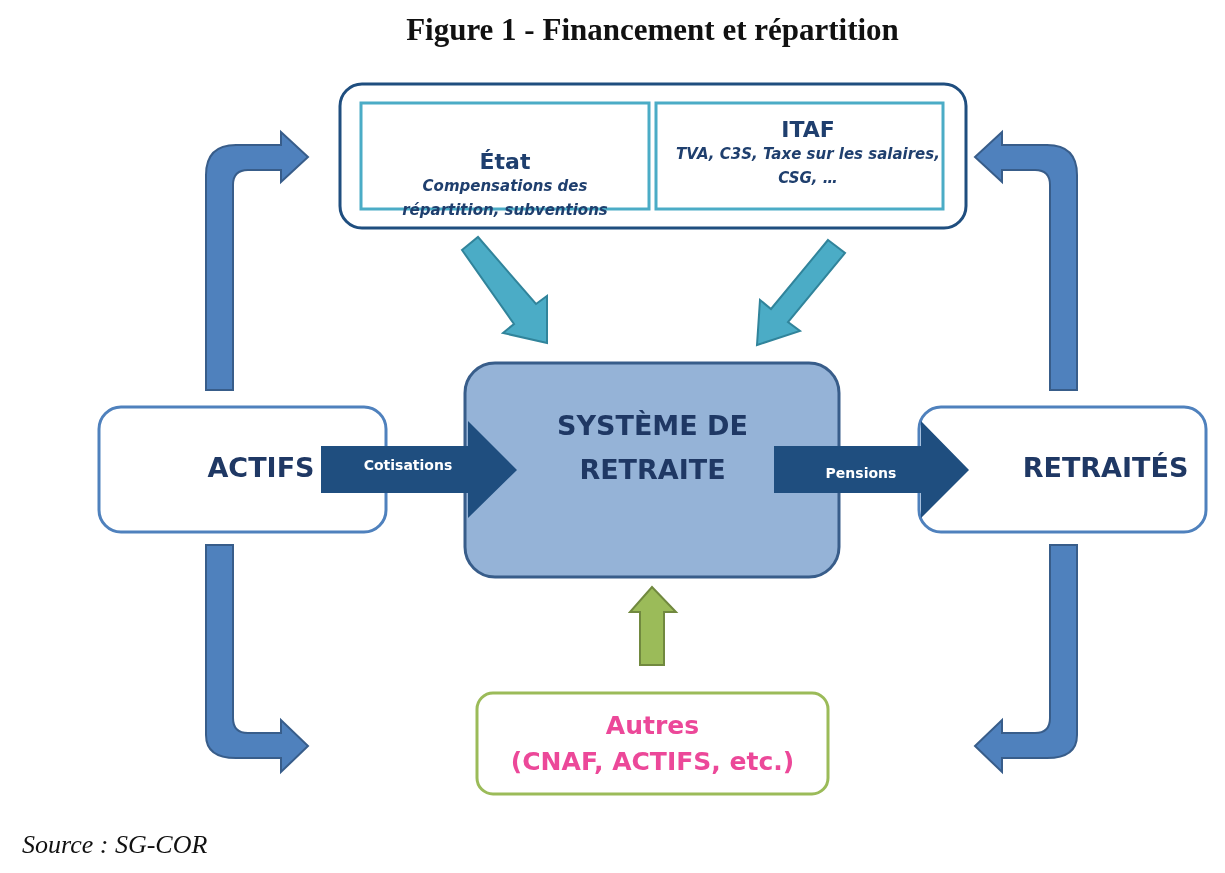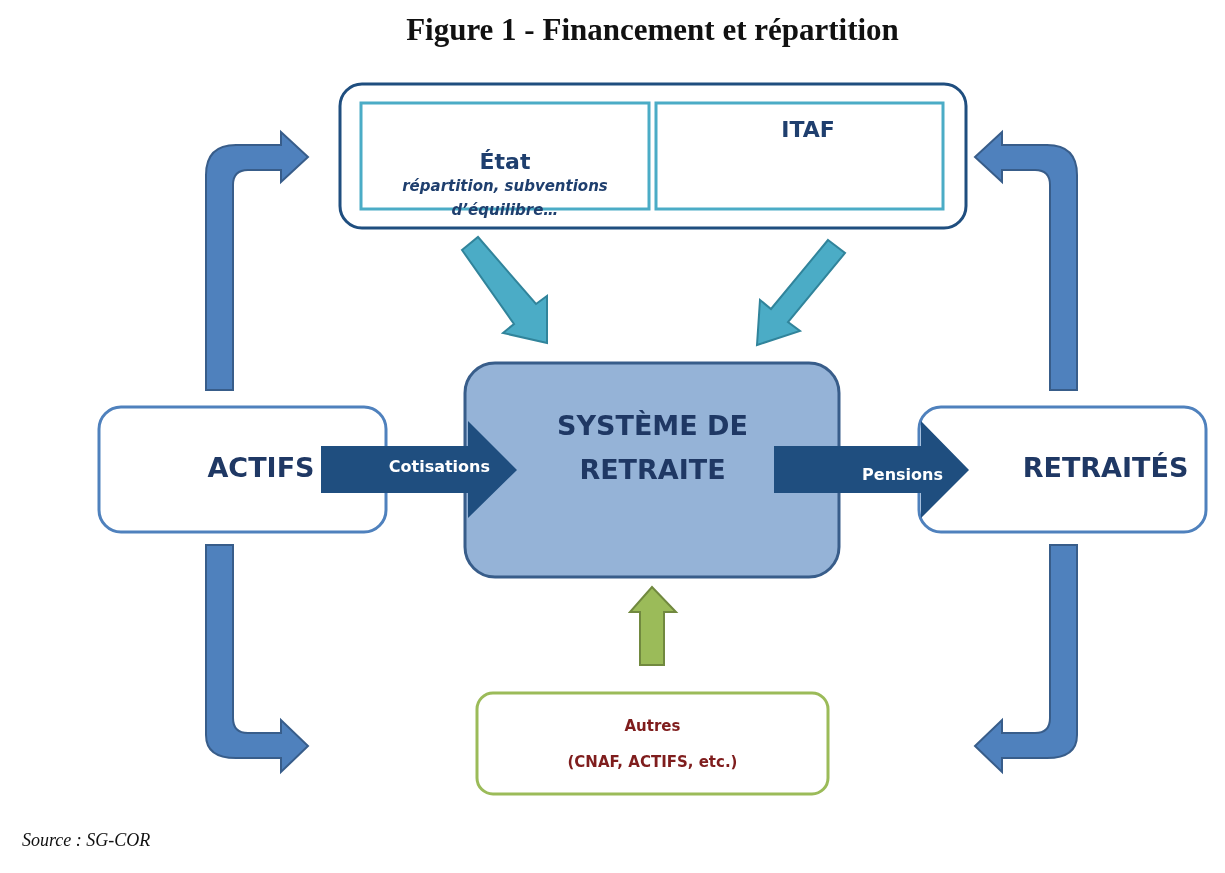--- a/index.html
+++ b/index.html
@@ -1,26 +1,26 @@
 <!DOCTYPE html>
 <html><head>
 <meta charset="utf-8">
 <style>
   html, body { margin: 0; padding: 0; background: #ffffff; }
   body { width: 1225px; height: 873px; position: relative; overflow: hidden; font-family: "Liberation Sans", sans-serif; }
   .abs { position: absolute; }
   #title { left: 0; width: 1305px; top: 12px; text-align: center; font-family: "Liberation Serif", serif; font-weight: bold; font-size: 31px; color: #111; }
-  #source { left: 22px; top: 830px; font-family: "Liberation Serif", serif; font-style: italic; font-size: 18px; color: #111; }
+  #source { left: 22px; top: 830px; font-family: "Liberation Serif", serif; font-style: italic; font-size: 26px; color: #111; }
   svg#diagram { position: absolute; left: 0; top: 0; }
   .box-label { position: absolute; text-align: center; font-family: "DejaVu Sans", sans-serif; font-weight: bold; }
   .sub-title { color: #1f3f6e; font-size: 22px; }
   .sub-desc { color: #1f3f6e; font-size: 15px; font-style: italic; line-height: 24px; }
   .big { color: #1f3864; font-size: 27px; }
-  .flow { color: #ffffff; font-size: 16px; text-align: right; }
-  .green-text { color: #7f1d1d; font-size: 15px; line-height: 36px; }
+  .flow { color: #ffffff; font-size: 14px; }
+  .green-text { color: #ec4899; font-size: 25px; line-height: 36px; }
 </style>
 </head>
 <body>
 
 <div id="title" class="abs">Figure 1 - Financement et répartition</div>
 
 <svg id="diagram" width="1225" height="873" viewBox="0 0 1225 873">
 
   <rect x="340" y="84" width="626" height="144" rx="22" ry="22" fill="#ffffff" stroke="#1f4e7f" stroke-width="3"></rect>
   <rect x="361" y="103" width="288" height="106" fill="#ffffff" stroke="#4bacc6" stroke-width="3"></rect>
@@ -44,27 +44,31 @@
   <polygon points="774,446 921,446 921,421 969,470 921,518 921,493 774,493" fill="#1f4e7f"></polygon>
 
   <polygon points="640,665 640,612 630,612 652,587 676,612 664,612 664,665" fill="#9bbb59" stroke="#71893f" stroke-width="2"></polygon>
 
   <rect x="477" y="693" width="351" height="101" rx="16" ry="16" fill="#ffffff" stroke="#9bbb59" stroke-width="3"></rect>
 </svg>
 
 <div class="box-label" style="left:361px; top:104px; width:288px;margin-top:45px;">
   <div class="sub-title">État</div>
   <div class="sub-desc">
+    <div>Compensations des</div>
     <div>répartition, subventions</div>
-    <div>d’équilibre…</div>
   </div>
 </div>
 
 <div class="box-label" style="left:656px; top:117px; width:304px;">
   <div class="sub-title">ITAF</div>
+  <div class="sub-desc">
+    <div>TVA, C3S, Taxe sur les salaires,</div>
+    <div>CSG, …</div>
+  </div>
 </div>
 
 <div class="box-label big" style="left:176px; top:452px; width:170px;">ACTIFS</div>
 
 <div class="box-label flow" style="left:326px; top:457px; width:164px;">Cotisations</div>
 
 <div class="box-label big" style="left:520px; top:404px; width:265px; line-height:44px;">
   <div>SYSTÈME DE</div>
   <div>RETRAITE</div>
 </div>

